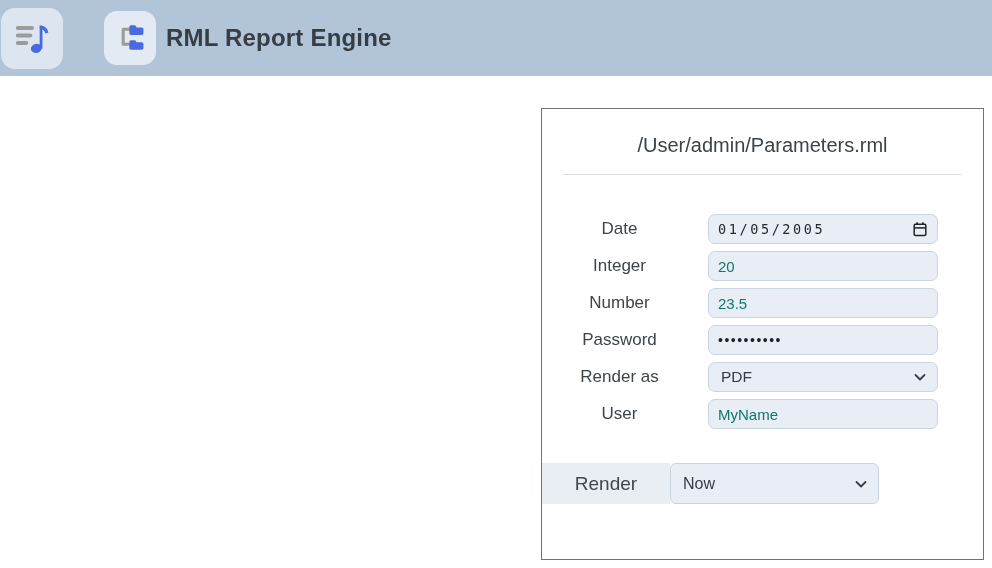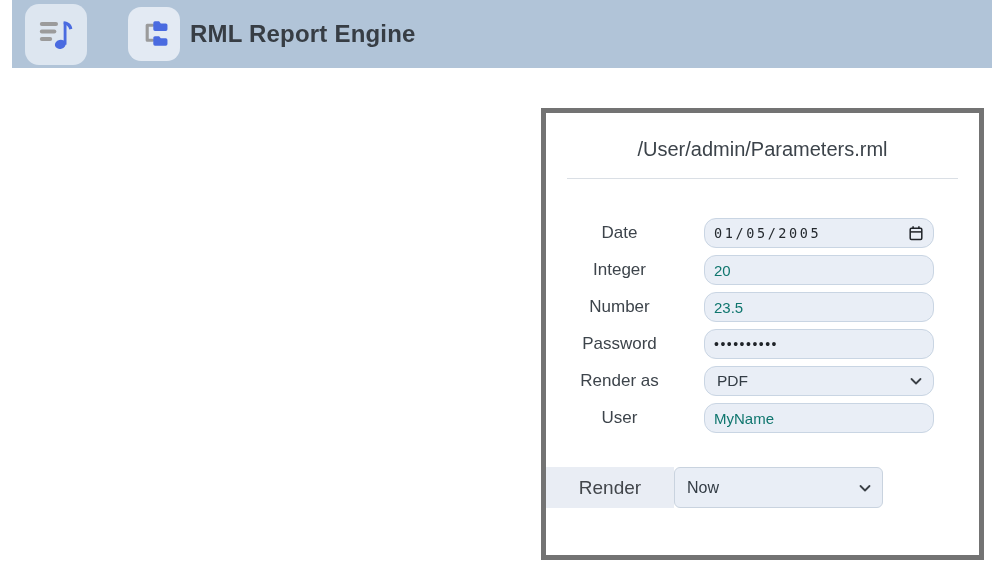--- a/index.html
+++ b/index.html
@@ -1,39 +1,39 @@
 <!DOCTYPE html>
 <html><head>
 <meta charset="utf-8">
 <style>
   * { margin:0; padding:0; box-sizing:border-box; }
   html,body { width:992px; height:568px; background:#ffffff; overflow:hidden;
               font-family:"Liberation Sans", sans-serif; position:relative; }
 
   
-  .app-header { height:68px; background:#b1c4d8; display:flex; align-items:center;
-                padding-left:13px;margin-left:12px; }
+  .app-header { height:76px; background:#b1c4d8; display:flex; align-items:center;
+                padding-left:1px; }
   .icon-btn { display:flex; align-items:center; justify-content:center; cursor:pointer; }
   .icon-btn-music { width:62px; height:61px; background:#dde6f0; border-radius:14px; }
   .icon-btn-tree  { width:52px; height:54px; background:#e3eaf3; border-radius:13px; margin-left:41px; }
   .app-title { font-size:24px; font-weight:bold; color:#373d44; margin-left:10px; letter-spacing:.2px; }
 
   
   .panel { position:absolute; left:541px; top:108px; width:443px; height:452px;
-           background:#ffffff; border:5px solid #737373; }
+           background:#ffffff; border:1px solid #737373; }
   .panel-title { margin-top:25px; text-align:center; font-size:20px; font-weight:400;
                  color:#3c434a; }
   .divider { border:none; border-top:1px solid #dadfe5; margin:17px 21px 0 21px; }
 
   .form { margin-top:39px; }
   .row { display:flex; align-items:center; height:30px; margin-bottom:7px; padding-right:45px; }
   .row .field-label { flex:1; text-align:center; font-size:17px; color:#3d444b; padding-right:11px; }
 
   .control { width:230px; height:30px; background:#e9eef6; border:1px solid #c9d5e3;
-             border-radius:12px; }
+             border-radius:7px; }
   input.control { padding:0 9px; font-size:15px; color:#0f766e;
                   font-family:"Liberation Sans", sans-serif; outline:none; }
   input.pw { letter-spacing:1.5px; font-size:14px; color:#1f2328; }
 
   .date-control { display:flex; align-items:center; padding:0 9px; cursor:text; }
   .date-text { flex:1; font-family:"DejaVu Sans Mono", monospace; font-size:13.5px;
                letter-spacing:2.6px; color:#24292e; }
   .cal-btn { display:flex; align-items:center; cursor:pointer; }
 
   .select { display:flex; align-items:center; padding:0 9px 0 12px; cursor:pointer; }

